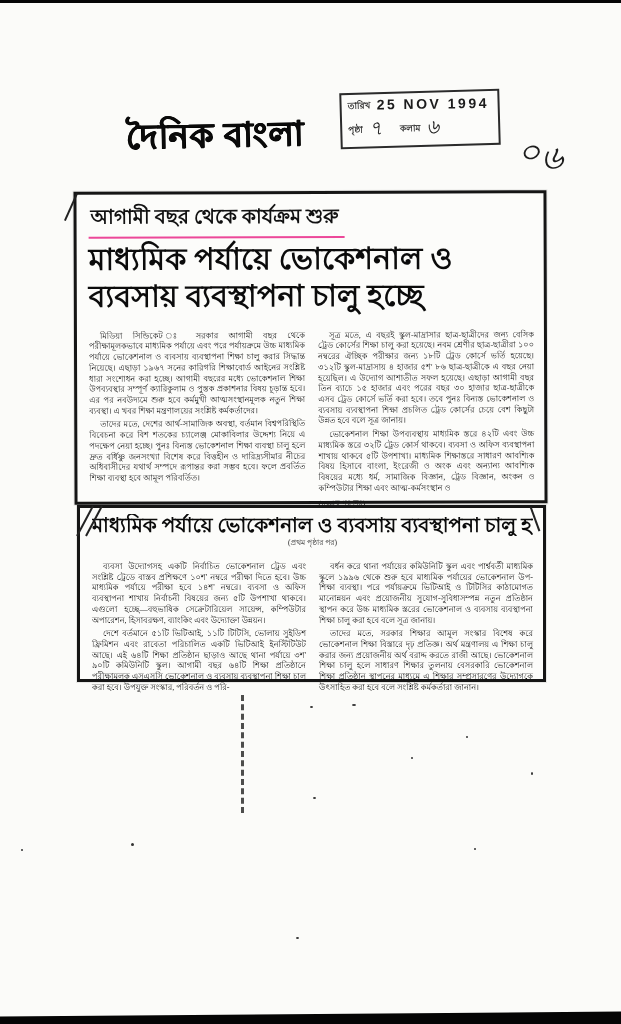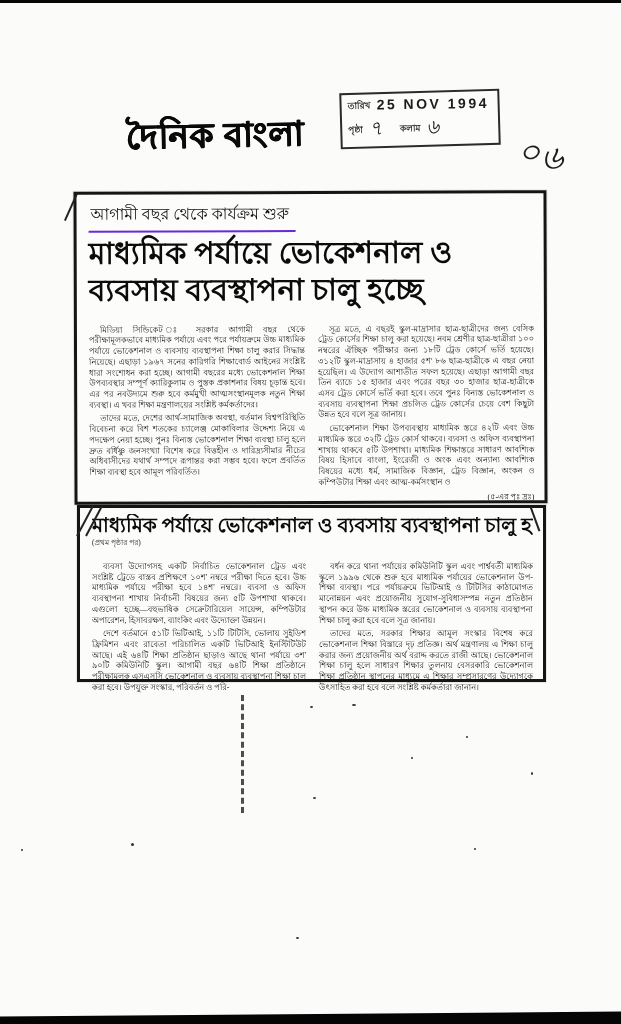--- a/index.html
+++ b/index.html
@@ -52,46 +52,46 @@
   .clipping{
     position:absolute;box-sizing:border-box;
     border:3px solid #151515;
     background:#fcfcfa;
     box-shadow:0 0 0 1px rgba(0,0,0,0.08);
   }
   .clipping-1{left:74px;top:191px;width:473px;height:313px;padding:6px 10px 4px 12px;transform:rotate(-0.2deg);}
   .clipping-2{left:77px;top:505px;width:469px;height:177px;padding:4px 10px 4px 12px;}
   .kicker{
     display:inline-block;
-    font-size:16px;font-weight:normal;
-    border-bottom:2px solid #6d28d9;
+    font-size:20px;font-weight:bold;
+    border-bottom:2px solid #ec4899;
     padding:0 6px 2px 2px;margin:1px 0 2px 0;
     white-space:nowrap;
   }
   .headline-1{
     font-size:30px;font-weight:bold;line-height:1.23;
     margin:1px 0 5px 0;color:#0b0b0b;
     letter-spacing:0.2px;
   }
   .headline-2{
     font-size:20px;font-weight:bold;line-height:1.1;
     text-align:center;margin:2px 0 1px 0;color:#0b0b0b;
     white-space:nowrap;overflow:hidden;
   }
-  .subnote{font-size:7.5px;margin:0 0 2px 0;color:#222;}
+  .subnote{font-size:7.5px;text-align:center;margin:0 0 2px 0;color:#222;}
   .body-cols{display:flex;gap:13px;}
   .bcol{flex:1 1 0;min-width:0;margin-top:11px;}
   .bcol p{
     margin:0 0 3px 0;
     font-size:8.2px;line-height:10.7px;
     text-align:justify;text-indent:11px;
     color:#161616;
     font-family:"Liberation Serif","DejaVu Serif",serif;
   }
-  .continuation{font-size:8px;text-align:right;margin-top:1px;color:#161616;}
+  .continuation{font-size:8px;text-align:left;margin-top:1px;color:#161616;}
   
   .cutmark{position:absolute;background:#222;}
   .cut-1a{left:70px;top:192px;width:2px;height:30px;transform:rotate(24deg);}
   .cut-2a{left:84px;top:504px;width:2px;height:34px;transform:rotate(28deg);}
   .cut-2b{left:93px;top:504px;width:2px;height:34px;transform:rotate(28deg);}
   .cut-2c{left:534px;top:506px;width:2px;height:26px;transform:rotate(-20deg);}
   
   .v-dash{
     position:absolute;left:241px;top:695px;height:118px;width:0;
     border-left:3px dashed #2f2f2f;opacity:0.85;

